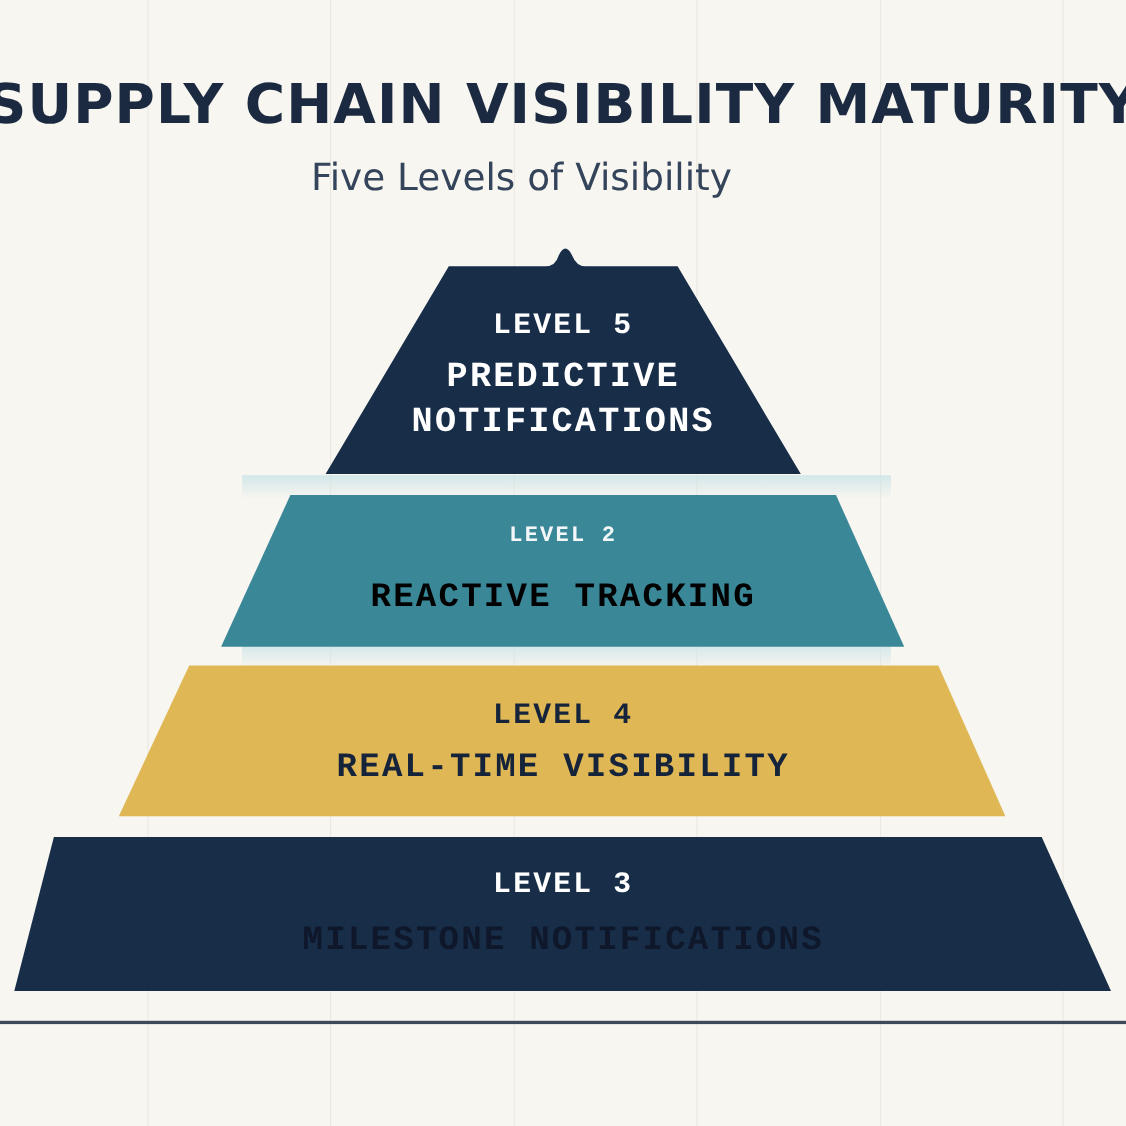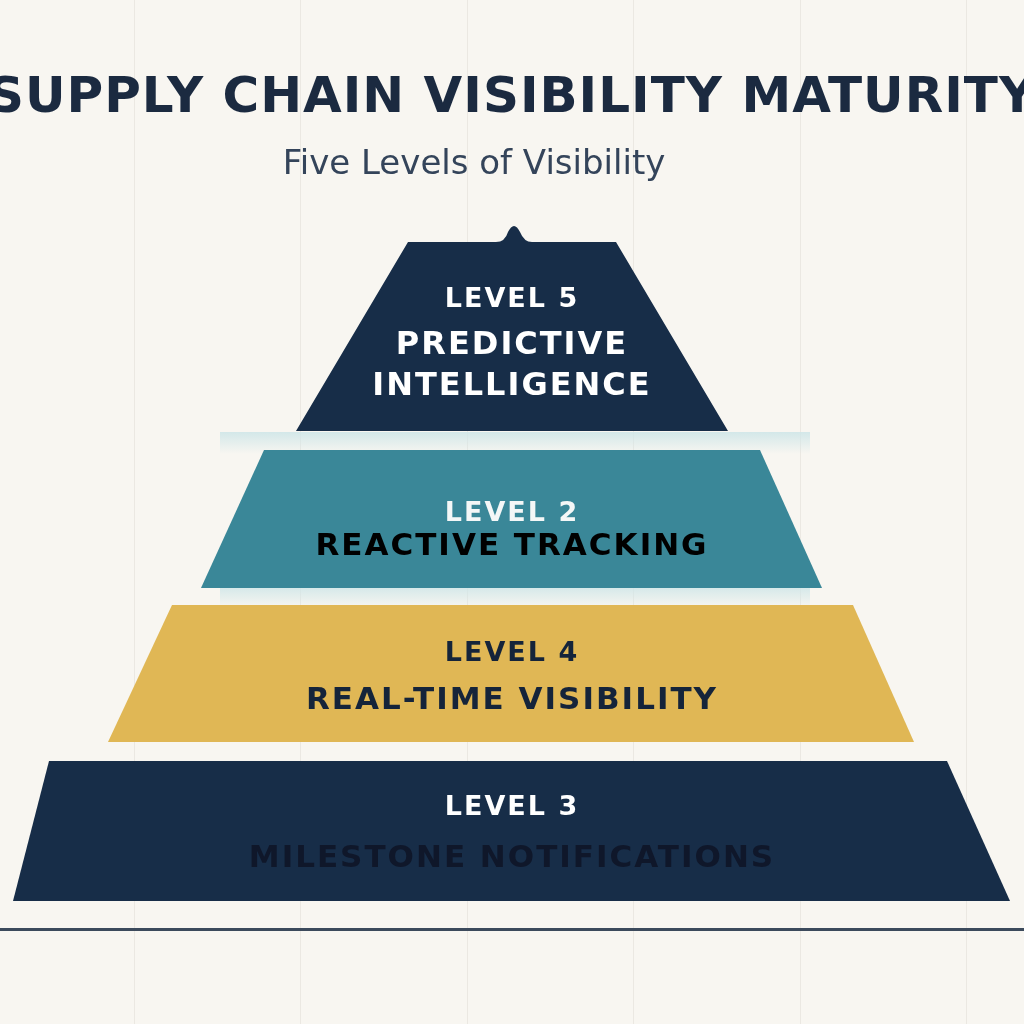--- a/index.html
+++ b/index.html
@@ -1,21 +1,21 @@
 <!DOCTYPE html>
 <html><head>
 <meta charset="utf-8">
 <style>
   html, body { margin:0; padding:0; }
   body { width:1024px; height:1024px; background:#f8f6f1; position:relative; overflow:hidden; font-family:"DejaVu Sans", "Liberation Sans", sans-serif; }
   .vgrid { position:absolute; top:0; bottom:0; width:1px; background:#ebe8e2; }
   .title { position:absolute; top:66px; left:-20px; width:1064px; text-align:center; font-size:50px; font-weight:bold; color:#1b2a40; letter-spacing:1px; white-space:nowrap; }
   .subtitle { position:absolute; top:142px; left:0; width:948px; text-align:center; font-size:34px; color:#34445a; font-weight:normal; }
   svg.pyr { position:absolute; left:0; top:0; }
-  .lbl { position:absolute; left:0; width:1024px; text-align:center; font-weight:bold; letter-spacing:2px; white-space:nowrap; }
+  .lbl { position:absolute; left:0; width:1024px; text-align:center; font-weight:bold; letter-spacing:2px; white-space:nowrap;font-family:Liberation Mono, monospace; }
   .baseline { position:absolute; left:0; top:928px; width:1024px; height:3px; background:#3c4a5c; }
 </style>
 </head>
 <body>
 
 <div class="vgrid" style="left:134px"></div>
 <div class="vgrid" style="left:300px"></div>
 <div class="vgrid" style="left:467px"></div>
 <div class="vgrid" style="left:633px"></div>
 <div class="vgrid" style="left:800px"></div>
@@ -34,23 +34,23 @@
   <rect x="220" y="432" width="590" height="22" fill="url(#glow)"></rect>
   <rect x="220" y="586" width="590" height="22" fill="url(#glow)"></rect>
   <path d="M408 242 L496 242 Q505 242 508 232 Q514 220 520 232 Q524 242 532 242 L616 242 L728 431 L296 431 Z" fill="#172d48"></path>
   <path d="M264 450 L760 450 L822 588 L201 588 Z" fill="#3a8798"></path>
   <path d="M172 605 L853 605 L914 742 L108 742 Z" fill="#e0b755"></path>
   <path d="M49 761 L947 761 L1010 901 L13 901 Z" fill="#172d48"></path>
 </svg>
 
 <div class="lbl" style="top:282px;font-size:27px;color:#ffffff">LEVEL 5</div>
 <div class="lbl" style="top:324px;font-size:32px;color:#ffffff">PREDICTIVE</div>
-<div class="lbl" style="top:365px;font-size:32px;color:#ffffff">INTELLIGENCE</div>
+<div class="lbl" style="top:365px;font-size:32px;color:#ffffff">NOTIFICATIONS</div>
 
-<div class="lbl" style="top:496px;font-size:27px;color:#f4f7f7">LEVEL 2</div>
+<div class="lbl" style="top:476px;font-size:20px;color:#f4f7f7">LEVEL 2</div>
 <div class="lbl" style="top:526px;font-size:31px;color:#000000">REACTIVE TRACKING</div>
 
 <div class="lbl" style="top:636px;font-size:27px;color:#15243a">LEVEL 4</div>
 <div class="lbl" style="top:680px;font-size:31px;color:#15243a">REAL-TIME VISIBILITY</div>
 
 <div class="lbl" style="top:790px;font-size:27px;color:#ffffff">LEVEL 3</div>
 <div class="lbl" style="top:838px;font-size:31px;color:#0f172a">MILESTONE NOTIFICATIONS</div>
 
 <div class="baseline"></div>
 

